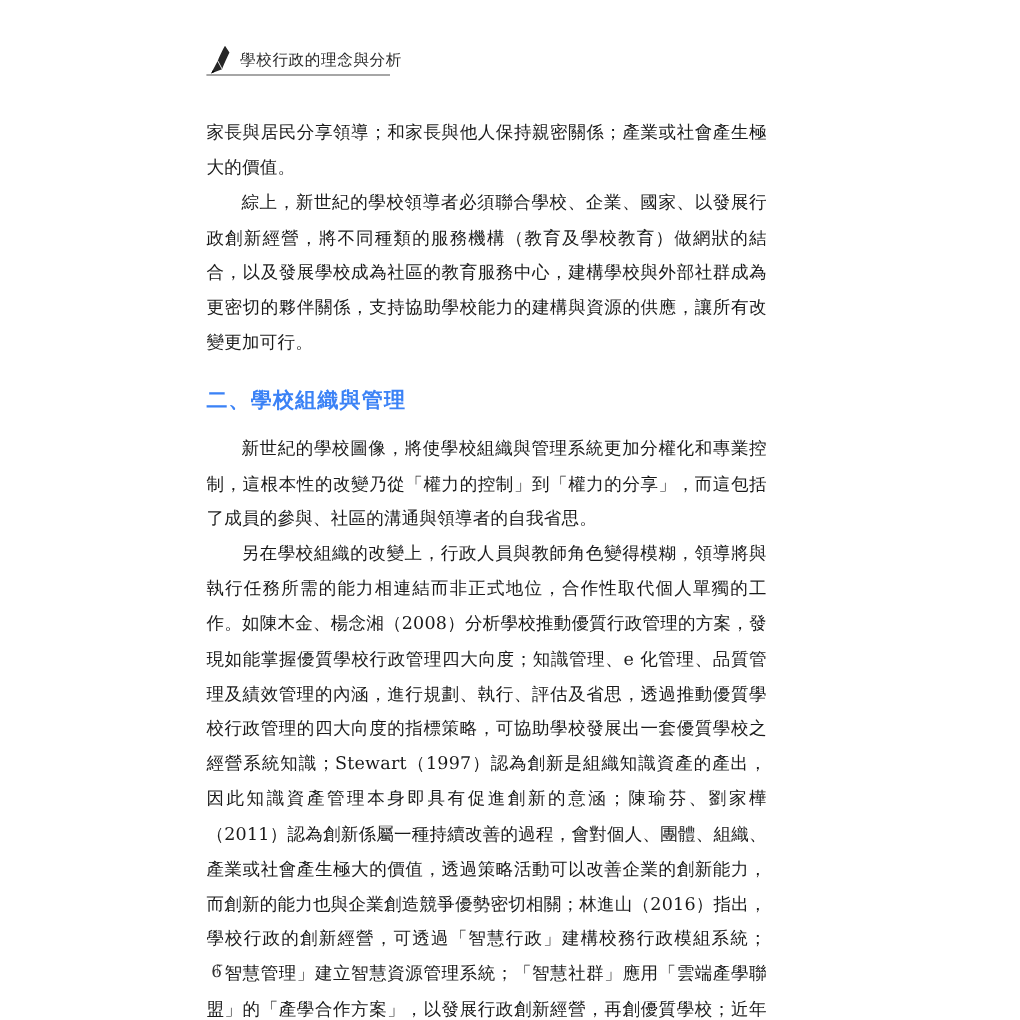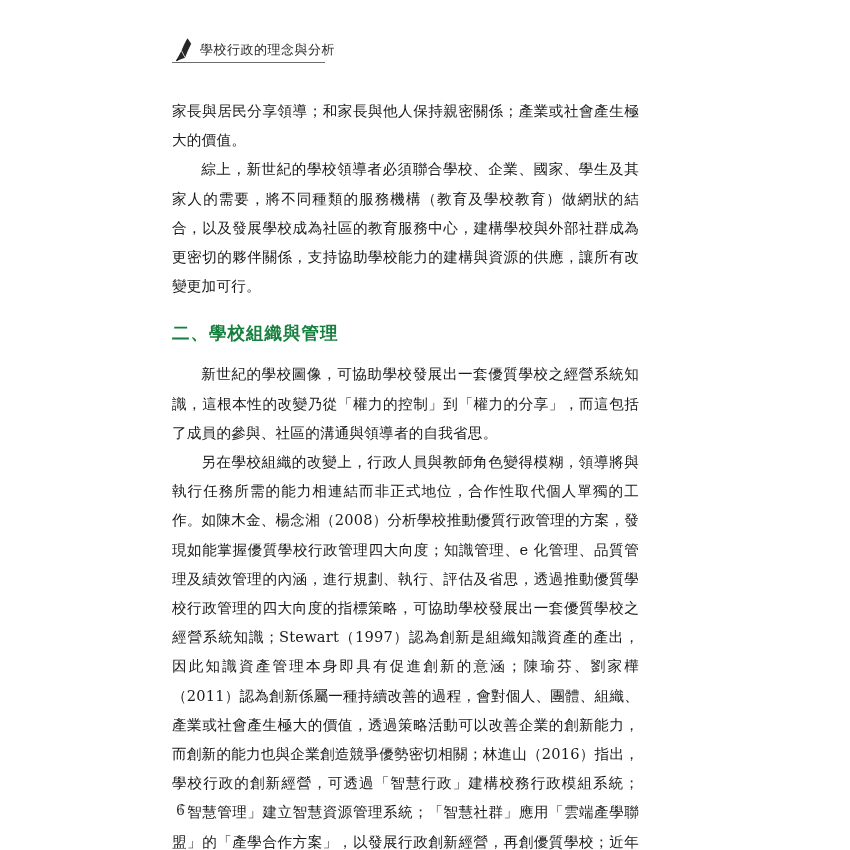--- a/index.html
+++ b/index.html
@@ -69,21 +69,21 @@
     color: #1a1a1a;
   }
   p.indent {
     text-indent: 2em;
   }
   .section-heading {
     margin: 21px 0 14px 0;
     font-size: 17.5px;
     font-weight: bold;
     letter-spacing: 1px;
-    color: #15803d;
+    color: #3b82f6;
     font-family: "DejaVu Sans", "Liberation Sans", sans-serif;
   }
   
   .folio {
     position: absolute;
     left: 176px;
     top: 802px;
     font-size: 14px;
     color: #333;
     font-family: "DejaVu Serif", "Liberation Serif", serif;
@@ -99,22 +99,22 @@
       <path d="M15.5 1.2 C14.0 3.6 11.4 9.0 9.6 13.4 L5.3 21.6 L4.0 24.2 L7.6 22.8 L13.0 20.7 C14.7 16.4 17.2 10.8 19.2 6.8 Z" fill="#262626"></path>
       <path d="M5.1 21.7 L7.2 22.6 L4.0 24.2 Z" fill="#000"></path>
       <path d="M13.1 20.6 L9.4 13.6" stroke="#f2f2f2" stroke-width="0.8" fill="none"></path>
     </svg>
     <span class="header-title">學校行政的理念與分析</span>
   </div>
   <div class="header-rule"></div>
 
   <div class="content">
     <p>家長與居民分享領導；和家長與他人保持親密關係；產業或社會產生極大的價值。</p>
-    <p class="indent">綜上，新世紀的學校領導者必須聯合學校、企業、國家、學生及其家人的需要，將不同種類的服務機構（教育及學校教育）做網狀的結合，以及發展學校成為社區的教育服務中心，建構學校與外部社群成為更密切的夥伴關係，支持協助學校能力的建構與資源的供應，讓所有改變更加可行。</p>
+    <p class="indent">綜上，新世紀的學校領導者必須聯合學校、企業、國家、以發展行政創新經營，將不同種類的服務機構（教育及學校教育）做網狀的結合，以及發展學校成為社區的教育服務中心，建構學校與外部社群成為更密切的夥伴關係，支持協助學校能力的建構與資源的供應，讓所有改變更加可行。</p>
 
     <h2 class="section-heading">二、學校組織與管理</h2>
 
-    <p class="indent">新世紀的學校圖像，可協助學校發展出一套優質學校之經營系統知識，這根本性的改變乃從「權力的控制」到「權力的分享」，而這包括了成員的參與、社區的溝通與領導者的自我省思。</p>
+    <p class="indent">新世紀的學校圖像，將使學校組織與管理系統更加分權化和專業控制，這根本性的改變乃從「權力的控制」到「權力的分享」，而這包括了成員的參與、社區的溝通與領導者的自我省思。</p>
     <p class="indent">另在學校組織的改變上，行政人員與教師角色變得模糊，領導將與執行任務所需的能力相連結而非正式地位，合作性取代個人單獨的工作。如陳木金、楊念湘（2008）分析學校推動優質行政管理的方案，發現如能掌握優質學校行政管理四大向度；知識管理、e 化管理、品質管理及績效管理的內涵，進行規劃、執行、評估及省思，透過推動優質學校行政管理的四大向度的指標策略，可協助學校發展出一套優質學校之經營系統知識；Stewart（1997）認為創新是組織知識資產的產出，因此知識資產管理本身即具有促進創新的意涵；陳瑜芬、劉家樺（2011）認為創新係屬一種持續改善的過程，會對個人、團體、組織、產業或社會產生極大的價值，透過策略活動可以改善企業的創新能力，而創新的能力也與企業創造競爭優勢密切相關；林進山（2016）指出，學校行政的創新經營，可透過「智慧行政」建構校務行政模組系統；「智慧管理」建立智慧資源管理系統；「智慧社群」應用「雲端產學聯盟」的「產學合作方案」，以發展行政創新經營，再創優質學校；近年來提倡的大數據概念是學校經營不可或缺的實踐理念，Luo 與 Childress（2009）曾談到資料導向決定，起始於企業組織的決策應用，其中以「知</p>
   </div>
 
   <div class="folio">6</div>
 </div>
 
 </body></html>

